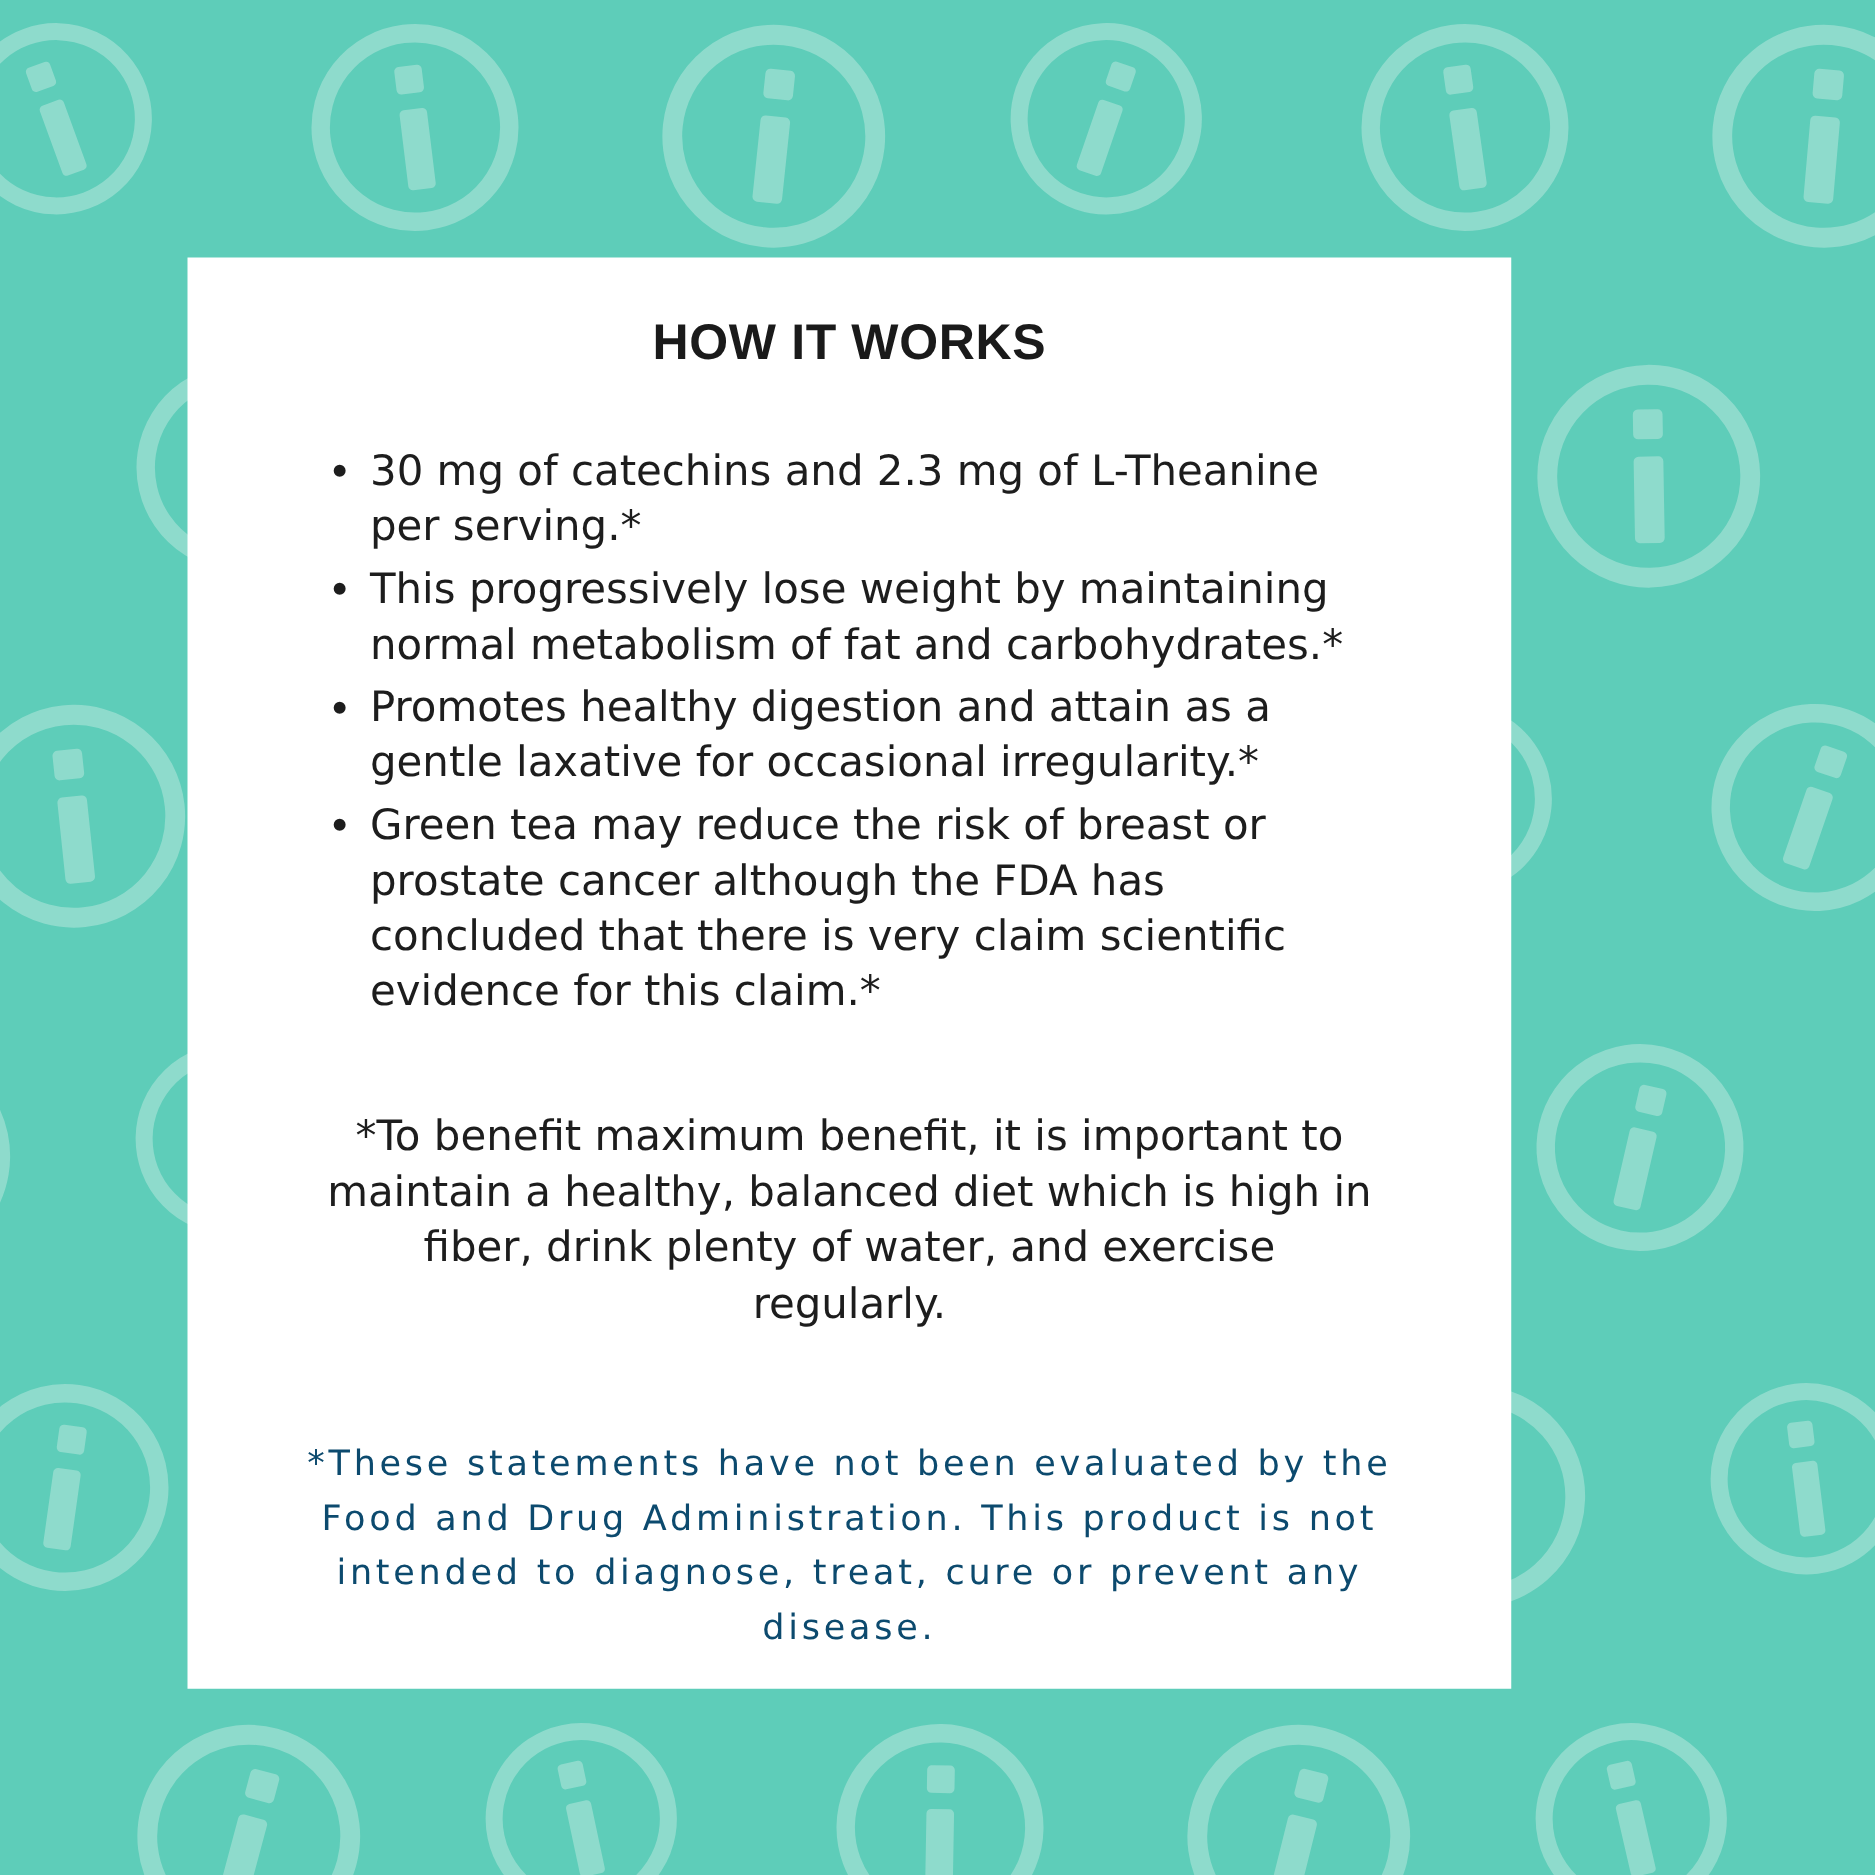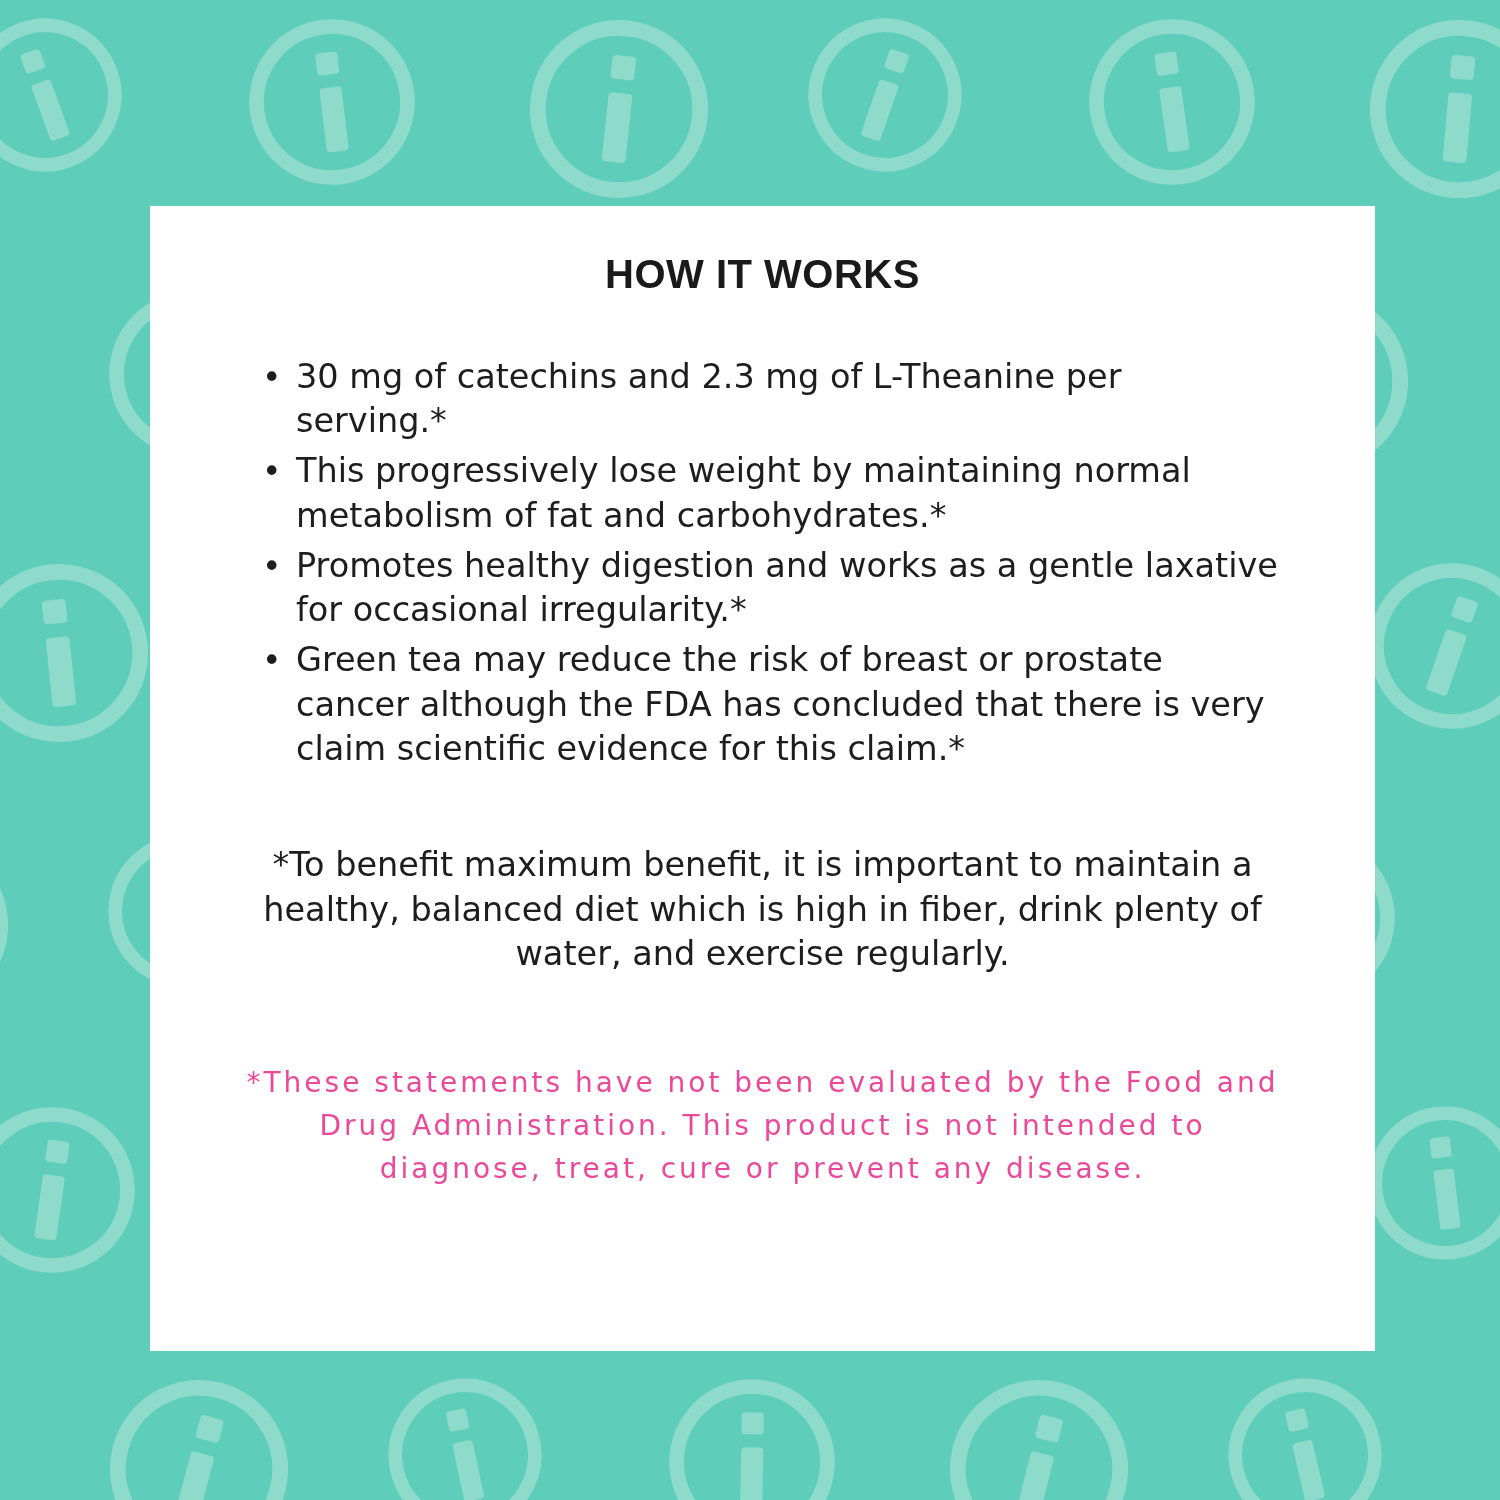--- a/index.html
+++ b/index.html
@@ -30,21 +30,21 @@
     opacity: 0.75;
     line-height: 1;
     user-select: none;
   }
   .info-icon svg { display: block; }
 
   .card {
     position: absolute;
     left: 150px;
     top: 206px;
-    width: 1225px;
+    width: 1059px;
     height: 1145px;
     background: #ffffff;
     z-index: 2;
     box-sizing: border-box;
     padding: 36px 56px 30px 56px;
   }
   .card-title {
     text-align: center;
     font-size: 40px;
     font-weight: bold;
@@ -81,21 +81,21 @@
     line-height: 1.33;
     color: #1d1d1d;
     font-family: "DejaVu Sans", sans-serif;
   }
   .disclaimer {
     margin: 84px 30px 0 30px;
     text-align: center;
     font-size: 28px;
     line-height: 1.55;
     letter-spacing: 3.0px;
-    color: #ec4899;
+    color: #0c4a6e;
     font-family: "DejaVu Sans", sans-serif;
   }
 </style>
 </head>
 <body>
 
 <div class="poster">
 
   <div class="pattern">
       <div class="info-icon" style="left: -40px; top: 10px; width: 170px; height: 170px; transform: rotate(-20deg);">
@@ -365,21 +365,21 @@
         </svg>
       </div>
     </div>
 
   <div class="card">
     <div class="card-title">HOW IT WORKS</div>
 
     <ul class="bullets">
       <li><span class="dot">•</span><span>30 mg of catechins and 2.3 mg of L-Theanine per serving.*</span></li>
       <li><span class="dot">•</span><span>This progressively lose weight by maintaining normal metabolism of fat and carbohydrates.*</span></li>
-      <li><span class="dot">•</span><span>Promotes healthy digestion and works as a gentle laxative for occasional irregularity.*</span></li>
+      <li><span class="dot">•</span><span>Promotes healthy digestion and attain as a gentle laxative for occasional irregularity.*</span></li>
       <li><span class="dot">•</span><span>Green tea may reduce the risk of breast or prostate cancer although the FDA has concluded that there is very claim scientific evidence for this claim.*</span></li>
     </ul>
 
     <div class="note">*To benefit maximum benefit, it is important to maintain a healthy, balanced diet which is high in fiber, drink plenty of water, and exercise regularly.</div>
 
     <div class="disclaimer">*These statements have not been evaluated by the Food and Drug Administration. This product is not intended to diagnose, treat, cure or prevent any disease.</div>
   </div>
 
 </div>
 

